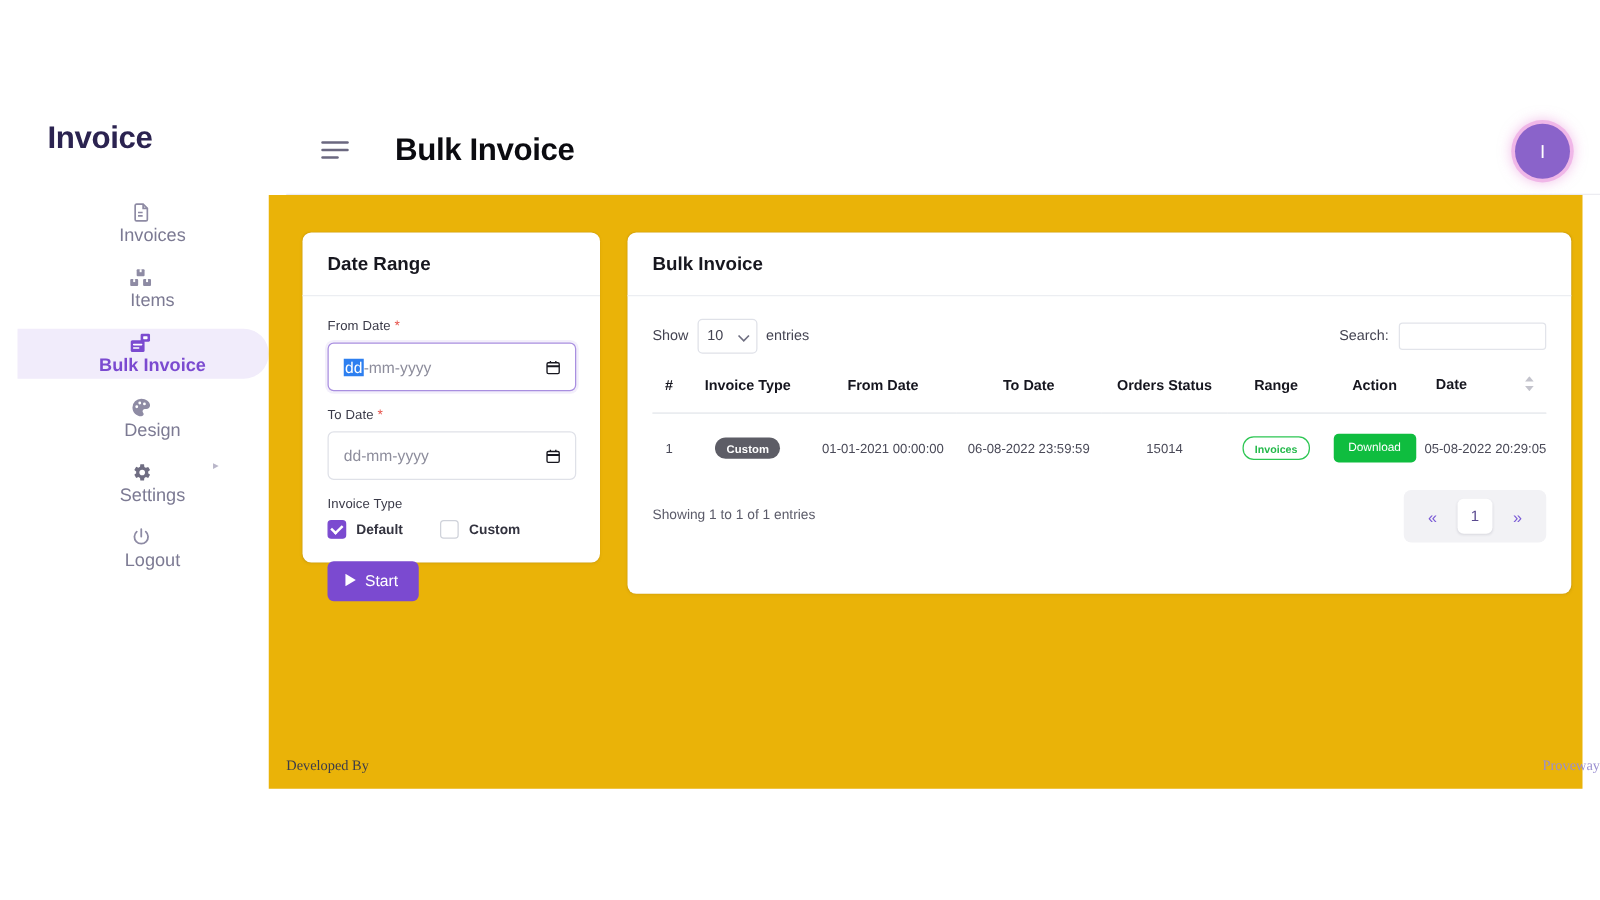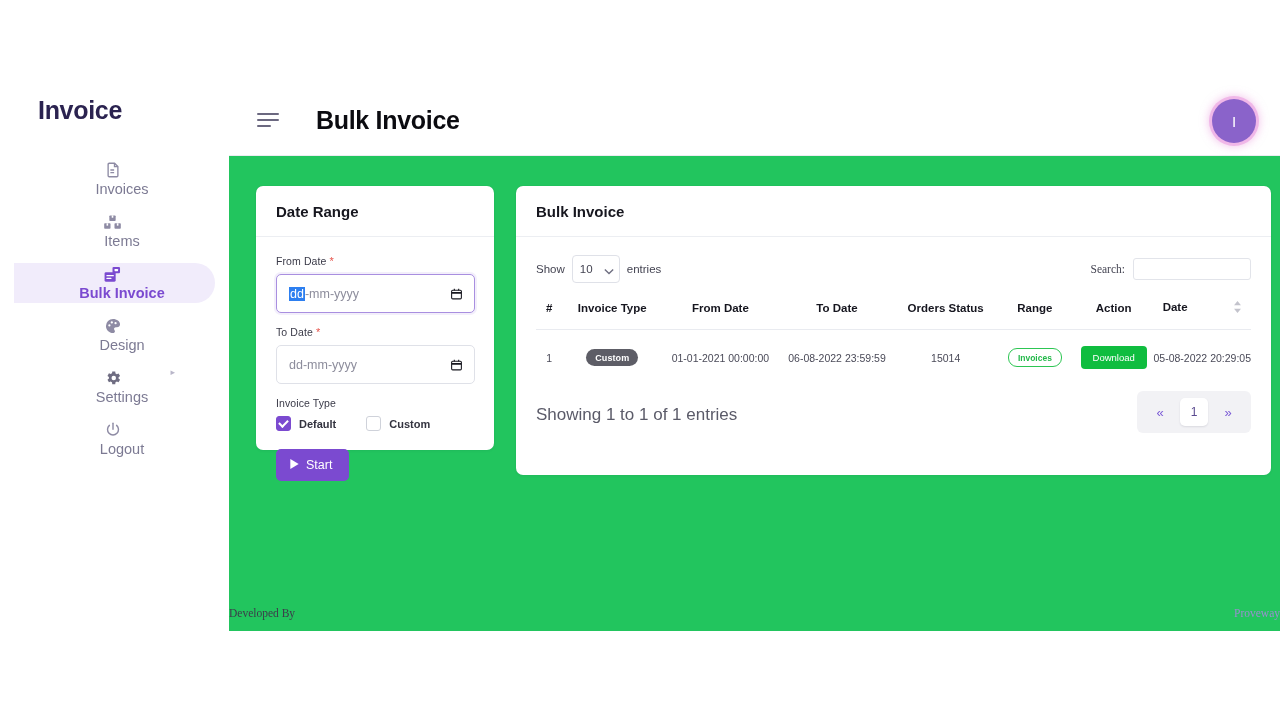--- a/index.html
+++ b/index.html
@@ -104,23 +104,23 @@
     color: #ffffff;
     font-size: 15px;
     display: flex; align-items: center; justify-content: center;
     box-shadow: 0 0 0 3px #f0b7e8, 0 0 10px 3px rgba(230,140,215,0.55);
     cursor: pointer;
   }
 
   
   .main {
     position: absolute;
-    left: 229px; top: 156px;
+    left: 215px; top: 156px;
     width: 1051px; height: 475px;
-    background: #22c55e;
+    background: #eab308;
   }
 
   .card {
     background: #ffffff;
     border-radius: 7px;
     box-shadow: 0 1px 3px rgba(30,30,60,0.06), 0 0 1px rgba(30,30,60,0.10);
   }
   .card-head {
     padding: 17px 20px 16px 20px;
     border-bottom: 1px solid #eceef2;
@@ -250,21 +250,21 @@
     font-family: inherit;
     background: #fff;
     cursor: pointer;
   }
   .sel-wrap { position: relative; display: inline-block; }
   .sel-caret {
     position: absolute; right: 6px; top: 10px;
     pointer-events: none;
   }
   .search-box { display: flex; align-items: center; gap: 8px; }
-  .search-label { font-size: 11.5px; color: #444452; font-family: Liberation Serif, serif; }
+  .search-label { font-size: 11.5px; color: #444452; }
   .search-input {
     width: 118px; height: 22px;
     border: 1px solid #e2e4ea;
     border-radius: 3px;
     font-family: inherit;
     font-size: 11.5px;
     padding: 0 6px;
     color: #333;
     outline: none;
   }
@@ -322,21 +322,21 @@
     padding: 6px 12px;
     font-family: inherit;
     cursor: pointer;
   }
   .tbl-foot {
     display: flex;
     align-items: flex-start;
     justify-content: space-between;
     padding: 6px 0 0 0;
   }
-  .foot-info { font-size: 17px; color: #5b5b69; padding-top: 14px; }
+  .foot-info { font-size: 11px; color: #5b5b69; padding-top: 14px; }
   .pager {
     display: flex;
     align-items: center;
     background: #f2f2f5;
     border-radius: 6px;
     padding: 7px 9px;
     gap: 6px;
   }
   .pg-btn {
     min-width: 28px; height: 28px;

